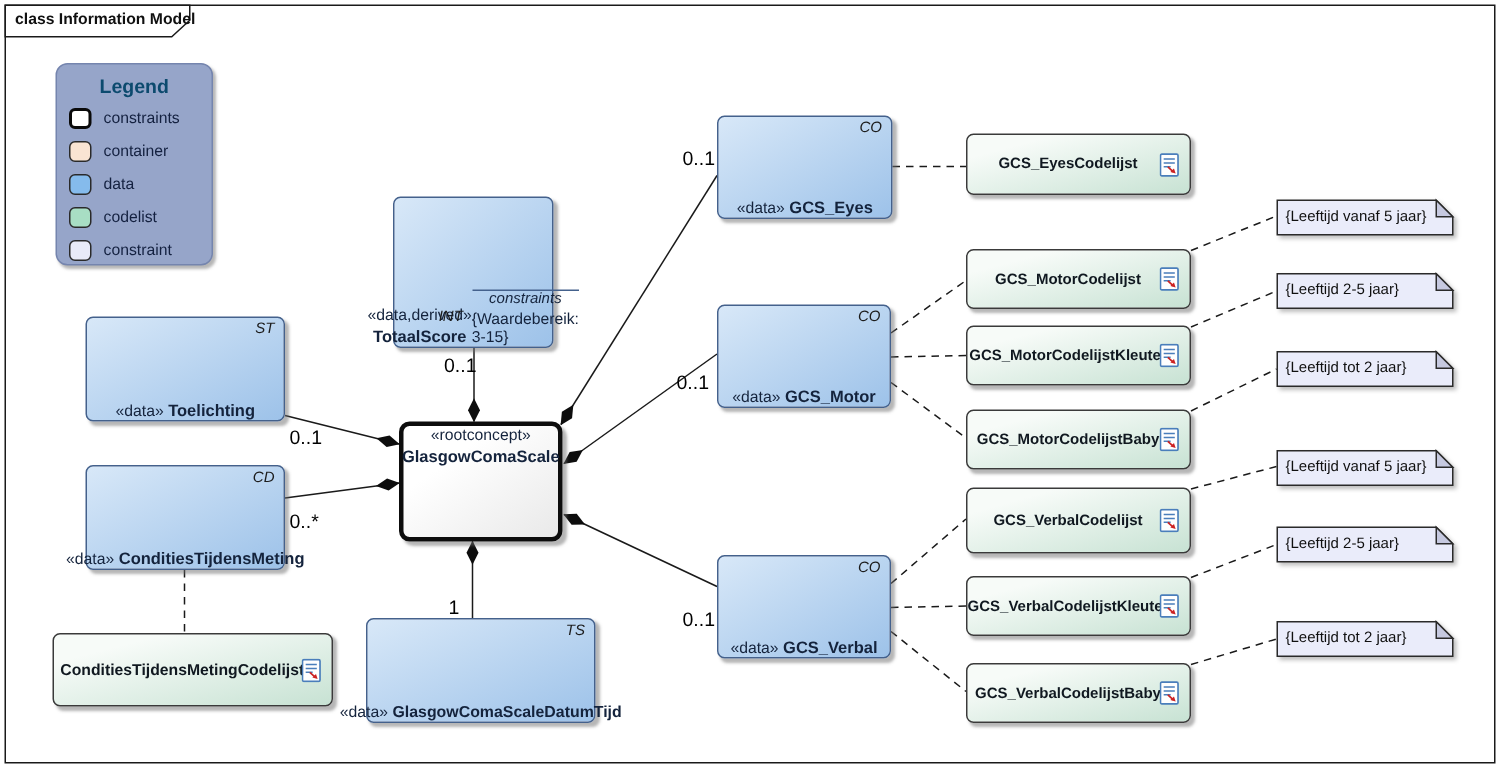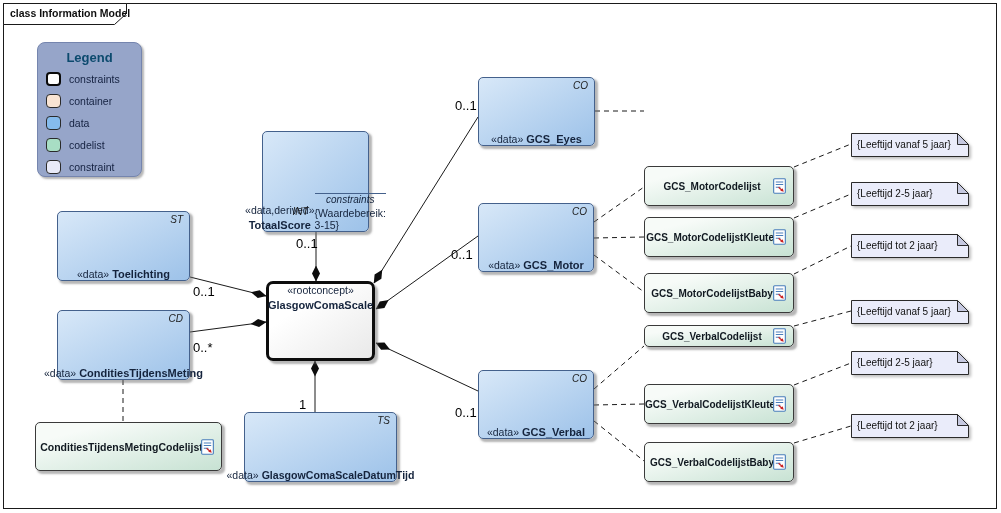--- a/index.html
+++ b/index.html
@@ -210,20 +210,29 @@
   <div class="box codelist-box" style="left:35px;top:422px;width:187px;height:49px;">
     <span class="cl-name" style="font-size:10.5px;">ConditiesTijdensMetingCodelijst</span>
     <svg class="doc-icon" width="13" height="16" viewBox="0 0 14 17">
       <rect x="0.7" y="0.7" width="12.6" height="15.6" rx="1" fill="#fefefe" stroke="#4a7ebb" stroke-width="1.2"></rect>
       <path d="M3 4.2h8M3 7h8M3 9.8h5" stroke="#4a7ebb" stroke-width="1.1" fill="none"></path>
       <path d="M6 9.8l4 3.6" stroke="#c22" stroke-width="1.3" fill="none"></path>
       <polygon points="11.6,14.6 10.4,11 7.8,13.6" fill="#c22"></polygon>
     </svg>
   </div>
 
+  <div class="box codelist-box" style="left:644px;top:89px;width:150px;height:41px;">
+    <span class="cl-name">GCS_EyesCodelijst</span>
+    <svg class="doc-icon" width="13" height="16" viewBox="0 0 14 17">
+      <rect x="0.7" y="0.7" width="12.6" height="15.6" rx="1" fill="#fefefe" stroke="#4a7ebb" stroke-width="1.2"></rect>
+      <path d="M3 4.2h8M3 7h8M3 9.8h5" stroke="#4a7ebb" stroke-width="1.1" fill="none"></path>
+      <path d="M6 9.8l4 3.6" stroke="#c22" stroke-width="1.3" fill="none"></path>
+      <polygon points="11.6,14.6 10.4,11 7.8,13.6" fill="#c22"></polygon>
+    </svg>
+  </div>
 
   <div class="box codelist-box" style="left:644px;top:166px;width:150px;height:40px;">
     <span class="cl-name">GCS_MotorCodelijst</span>
     <svg class="doc-icon" width="13" height="16" viewBox="0 0 14 17">
       <rect x="0.7" y="0.7" width="12.6" height="15.6" rx="1" fill="#fefefe" stroke="#4a7ebb" stroke-width="1.2"></rect>
       <path d="M3 4.2h8M3 7h8M3 9.8h5" stroke="#4a7ebb" stroke-width="1.1" fill="none"></path>
       <path d="M6 9.8l4 3.6" stroke="#c22" stroke-width="1.3" fill="none"></path>
       <polygon points="11.6,14.6 10.4,11 7.8,13.6" fill="#c22"></polygon>
     </svg>
   </div>
@@ -241,21 +250,21 @@
   <div class="box codelist-box" style="left:644px;top:273px;width:150px;height:40px;">
     <span class="cl-name">GCS_MotorCodelijstBaby</span>
     <svg class="doc-icon" width="13" height="16" viewBox="0 0 14 17">
       <rect x="0.7" y="0.7" width="12.6" height="15.6" rx="1" fill="#fefefe" stroke="#4a7ebb" stroke-width="1.2"></rect>
       <path d="M3 4.2h8M3 7h8M3 9.8h5" stroke="#4a7ebb" stroke-width="1.1" fill="none"></path>
       <path d="M6 9.8l4 3.6" stroke="#c22" stroke-width="1.3" fill="none"></path>
       <polygon points="11.6,14.6 10.4,11 7.8,13.6" fill="#c22"></polygon>
     </svg>
   </div>
 
-  <div class="box codelist-box" style="left:644px;top:325px;width:150px;height:22px;">
+  <div class="box codelist-box" style="left:644px;top:325px;width:150px;height:44px;">
     <span class="cl-name">GCS_VerbalCodelijst</span>
     <svg class="doc-icon" width="13" height="16" viewBox="0 0 14 17">
       <rect x="0.7" y="0.7" width="12.6" height="15.6" rx="1" fill="#fefefe" stroke="#4a7ebb" stroke-width="1.2"></rect>
       <path d="M3 4.2h8M3 7h8M3 9.8h5" stroke="#4a7ebb" stroke-width="1.1" fill="none"></path>
       <path d="M6 9.8l4 3.6" stroke="#c22" stroke-width="1.3" fill="none"></path>
       <polygon points="11.6,14.6 10.4,11 7.8,13.6" fill="#c22"></polygon>
     </svg>
   </div>
 
   <div class="box codelist-box" style="left:644px;top:384px;width:150px;height:40px;">

